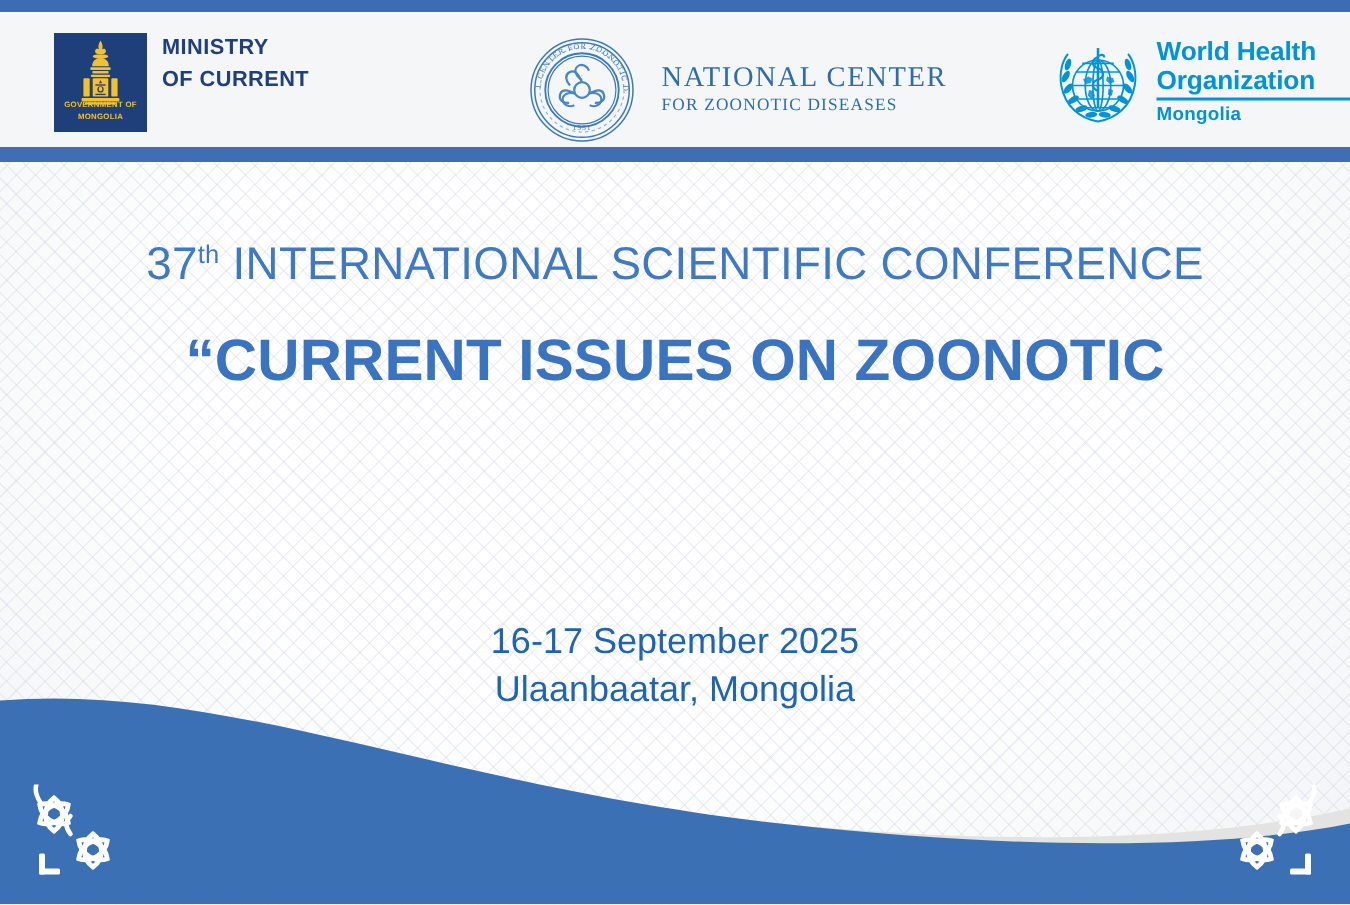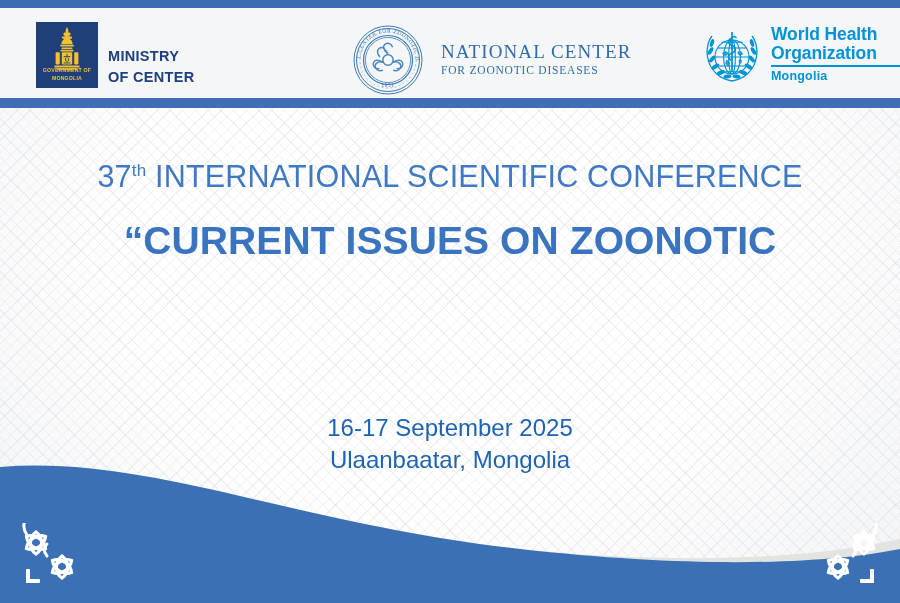--- a/index.html
+++ b/index.html
@@ -55,21 +55,21 @@
     position: absolute;
     left: 0; top: 8px;
     width: 900px; height: 90px;
   }
 
   
   .moh {
     position: absolute;
     left: 36px; top: 14px;
     display: flex;
-    align-items: flex-end;
+    align-items: flex-start;
   }
   .moh-emblem {
     width: 62px; height: 66px;
     background: #1f3f7a;
     position: relative;
     flex: none;
   }
   .moh-emblem .soyombo {
     position: absolute;
     left: 0; right: 0; top: 4px;
@@ -258,21 +258,21 @@
             <g fill="#f2c12e">
               <path d="M15.9 33 a1.1 1.1 0 0 1 2.2 0 a1.1 1.1 0 0 1 -2.2 1.2 Z"></path>
             </g>
           </svg>
         </div>
         <div class="gov-line1">GOVERNMENT OF</div>
         <div class="gov-line2">MONGOLIA</div>
       </div>
       <div class="moh-text">
         <div>MINISTRY</div>
-        <div>OF CENTER</div>
+        <div>OF CURRENT</div>
       </div>
     </div>
 
     <div class="nczd">
       <div class="nczd-seal">
         <svg width="72" height="72" viewBox="0 0 72 72" aria-hidden="true">
           <g fill="none" stroke="#3a7ab8" stroke-width="1">
             <circle cx="36" cy="36" r="34"></circle>
             <circle cx="36" cy="36" r="31.5"></circle>
             <circle cx="36" cy="36" r="24.5" stroke-width="1.2"></circle>

